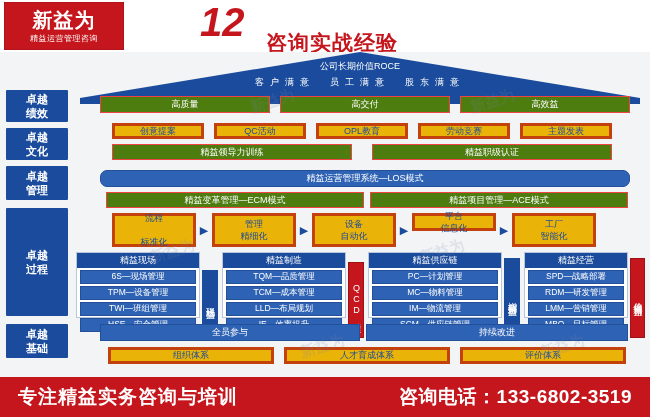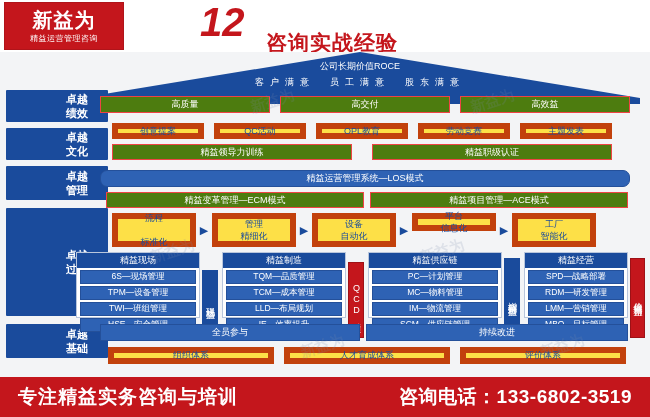--- a/index.html
+++ b/index.html
@@ -35,30 +35,30 @@
   
   .roof{position:absolute;left:80px;top:0px;width:560px;height:52px;}
   .roof svg{display:block;}
   .roof-t1{position:absolute;left:0;top:8px;width:560px;text-align:center;color:#ffffff;font-size:9px;}
   .roof-t2{position:absolute;left:0;top:24px;width:560px;text-align:center;color:#ffffff;font-size:9px;letter-spacing:6px;}
 
   
   .pill{
     position:absolute;left:6px;width:62px;background:#1a4b9c;color:#fff;
     display:flex;flex-direction:column;align-items:center;justify-content:center;
-    font-size:11px;font-weight:bold;line-height:14px;border-radius:1px;padding-left:40px;
+    font-size:11px;font-weight:bold;line-height:14px;border-radius:1px;
   }
 
   
   .bx{
     position:absolute;box-sizing:border-box;
     display:flex;align-items:center;justify-content:center;text-align:center;
     font-size:9px;color:#ffffff;background:#4d7c0f;border:1px solid #ef4444;
   }
-  .bx.lt{background:#fde047;color:#1a4b9c;border:6px solid #c2410c;}
+  .bx.lt{background:#eab308;color:#1a4b9c;border:3px solid #c2410c;}
   .bx.md{background:#2e62b4;border:1px solid #24509a;}
   .bx.tall{flex-direction:column;line-height:12px;}
 
   .grp{
     position:absolute;box-sizing:border-box;border:1px solid #b9c6dc;background:#ffffff;
   }
   .grp-h{
     position:absolute;left:0;top:0;right:0;height:15px;background:#1a4b9c;color:#fff;
     font-size:9px;display:flex;align-items:center;justify-content:center;
   }

